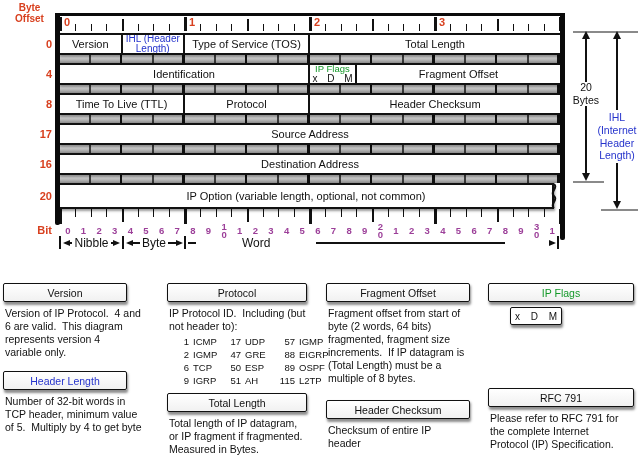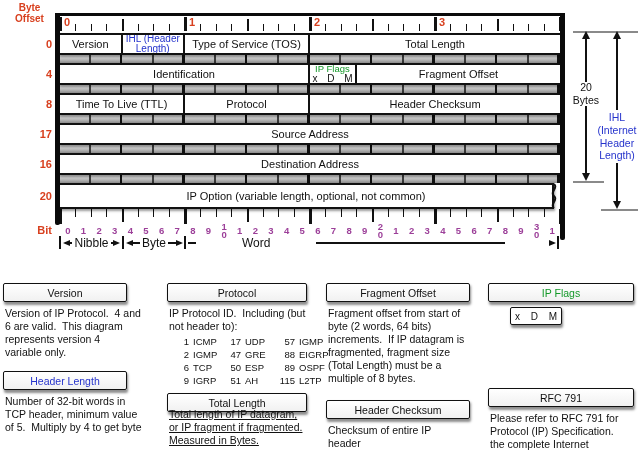--- a/index.html
+++ b/index.html
@@ -424,33 +424,33 @@
       <div class="pnum">9</div>
       <div class="pname">IGRP</div>
       <div class="pnum">51</div>
       <div class="pname">AH</div>
       <div class="pnum">115</div>
       <div class="pname">L2TP</div>
     </div>
     <div class="titlebox" style="left: 167px; top: 393px; width: 138px;">
       <div style="color: rgb(17, 17, 17);">Total Length</div>
     </div>
-    <div class="pbody" style="left: 169px; top: 408px; width: 152px; text-decoration: underline;">
+    <div class="pbody" style="left: 169px; top: 417px; width: 152px;">
       <div class="pline">Total length of IP datagram,</div>
       <div class="pline">or IP fragment if fragmented.</div>
       <div class="pline">Measured in Bytes.</div>
     </div>
     <div class="titlebox" style="left: 326px; top: 283px; width: 142px;">
       <div style="color: rgb(17, 17, 17);">Fragment Offset</div>
     </div>
     <div class="pbody" style="left: 328px; top: 307px; width: 150px;">
       <div class="pline">Fragment offset from start of</div>
       <div class="pline">byte (2 words, 64 bits)</div>
+      <div class="pline">fragmented, fragment size</div>
       <div class="pline">increments.  If IP datagram is</div>
-      <div class="pline">fragmented, fragment size</div>
       <div class="pline">(Total Length) must be a</div>
       <div class="pline">multiple of 8 bytes.</div>
     </div>
     <div class="titlebox" style="left: 326px; top: 400px; width: 142px;">
       <div style="color: rgb(17, 17, 17);">Header Checksum</div>
     </div>
     <div class="pbody" style="left: 328px; top: 424px; width: 150px;">
       <div class="pline">Checksum of entire IP</div>
       <div class="pline">header</div>
     </div>
@@ -458,16 +458,16 @@
       <div style="color: rgb(20, 153, 41);">IP Flags</div>
     </div>
     <div class="flagsbox" style="left: 510px; top: 307px;">
       <div style="word-spacing: 8px;">x D M</div>
     </div>
     <div class="titlebox" style="left: 488px; top: 388px; width: 144px;">
       <div style="color: rgb(17, 17, 17);">RFC 791</div>
     </div>
     <div class="pbody" style="left: 490px; top: 412px; width: 148px;">
       <div class="pline">Please refer to RFC 791 for</div>
+      <div class="pline">the complete Internet</div>
       <div class="pline">Protocol (IP) Specification.</div>
-      <div class="pline">the complete Internet</div>
     </div>
   </div>
 
 </body></html>

